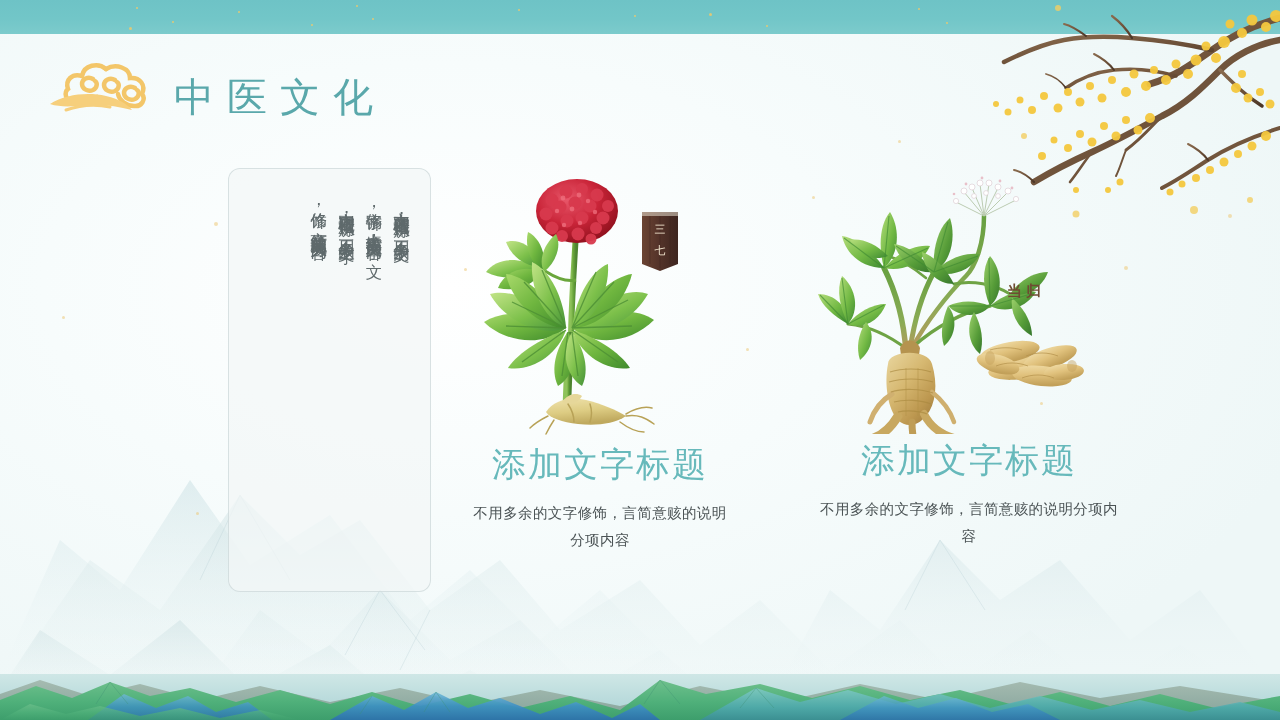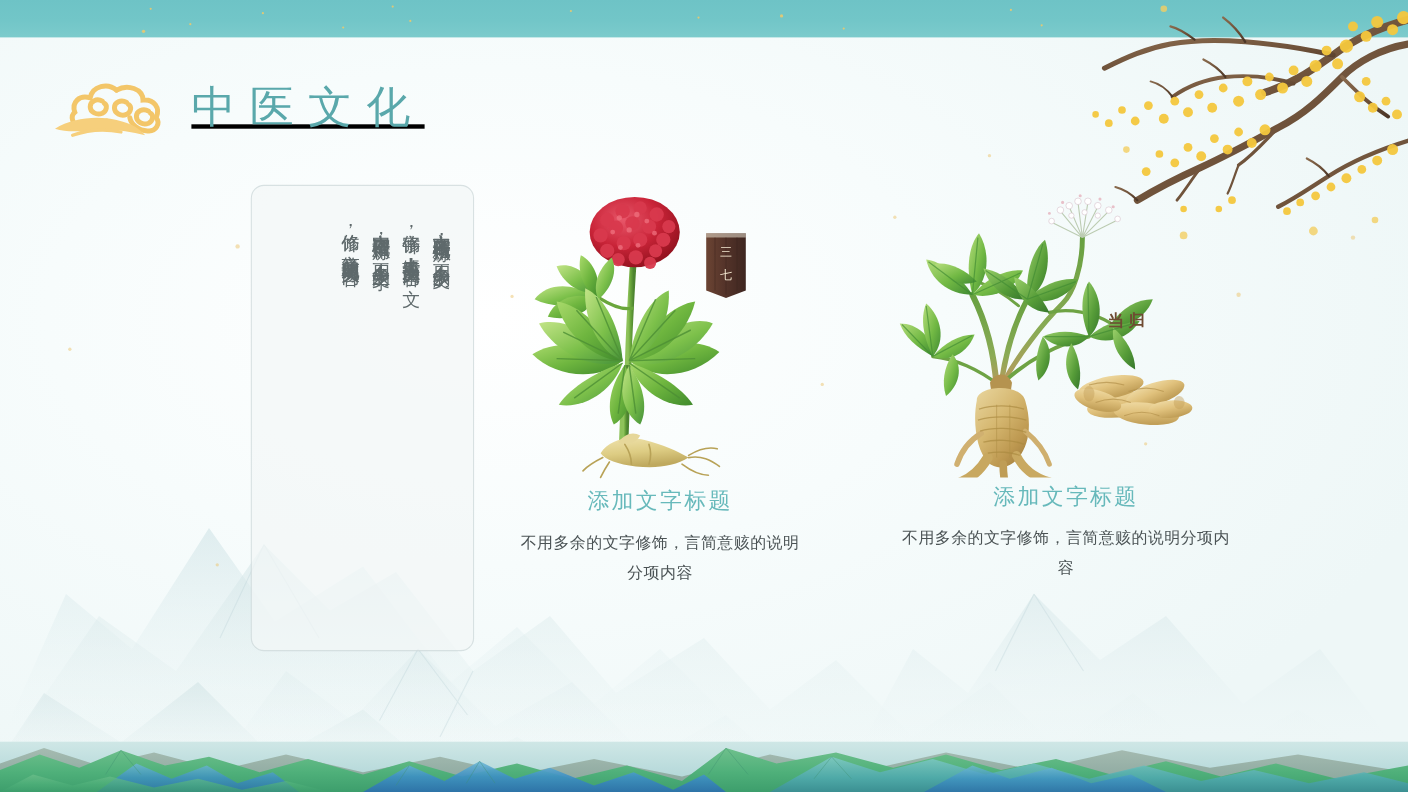--- a/index.html
+++ b/index.html
@@ -21,21 +21,21 @@
 
   
   .banner {
     position:absolute; top:0; left:0; width:1280px; height:34px;
     background:linear-gradient(180deg,#6ec3c6 0%,#72c6c8 55%,#7ccbcc 100%);
     overflow:hidden;
   }
   .banner .speck { position:absolute; border-radius:50%; background:#f0c96a; opacity:.85; }
 
   
-  .header { position:absolute; top:65px; left:48px; display:flex; align-items:center;text-decoration:underline; }
+  .header { position:absolute; top:52px; left:48px; display:flex; align-items:flex-end; }
   .cloud-icon { width:110px; height:66px; flex:0 0 auto; }
   .cloud-icon svg { display:block; }
   .page-title {
     font-size:40px; color:#5aa8ab; letter-spacing:13px;
     font-family:"Liberation Serif","DejaVu Serif",serif;
     margin-left:16px; white-space:nowrap; line-height:1;
   }
 
   
   .branch { position:absolute; top:0; right:0; width:300px; height:230px; pointer-events:none; }
@@ -60,21 +60,21 @@
     font-family:"Liberation Serif","DejaVu Serif",serif;
   }
 
   
   .item { position:absolute; text-align:center; }
   .item-1 { left:440px; top:176px; width:320px; }
   .item-2 { left:804px; top:172px; width:330px; }
   .art { position:relative; height:262px; }
   .art svg { display:block; margin:0 auto; }
   .item-title {
-    font-size:20px; color:#67b9bb; letter-spacing:2px; margin-top:4px;
+    font-size:34px; color:#67b9bb; letter-spacing:2px; margin-top:4px;
     font-family:"Liberation Serif","DejaVu Serif",serif;
   }
   .item-desc {
     font-size:14.5px; color:#4b5355; line-height:1.85; margin-top:12px;
     padding:0 28px; letter-spacing:.4px;
     font-family:"Liberation Serif","DejaVu Serif",serif;
   }
   .item-2 .item-desc { padding:0 12px; }
 
   

